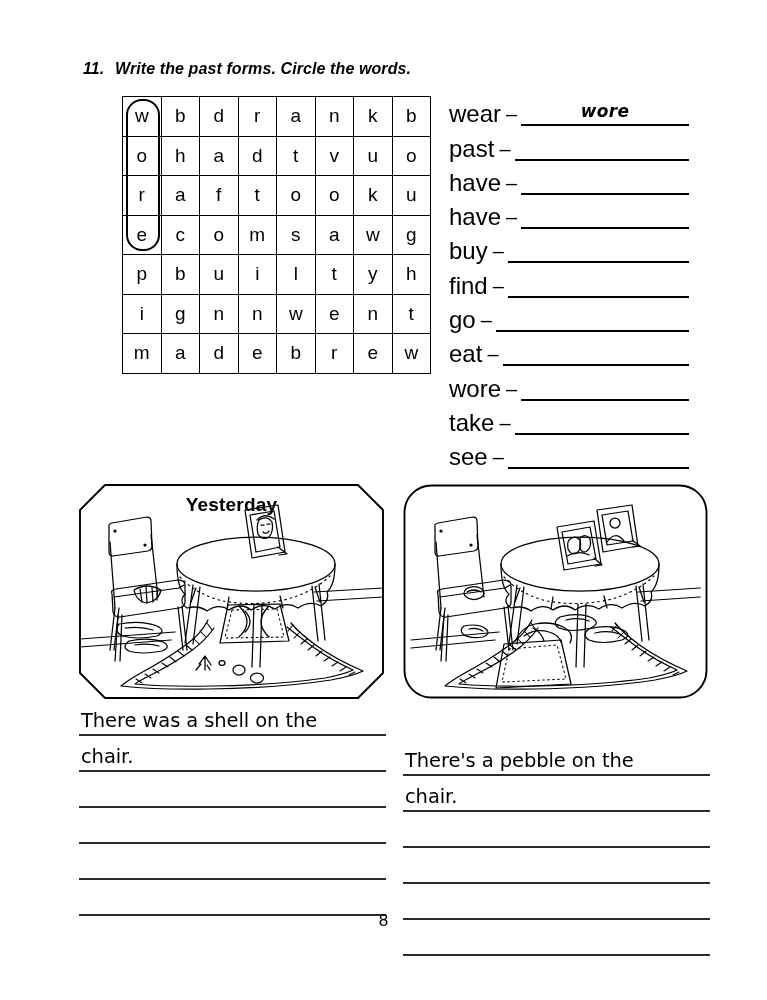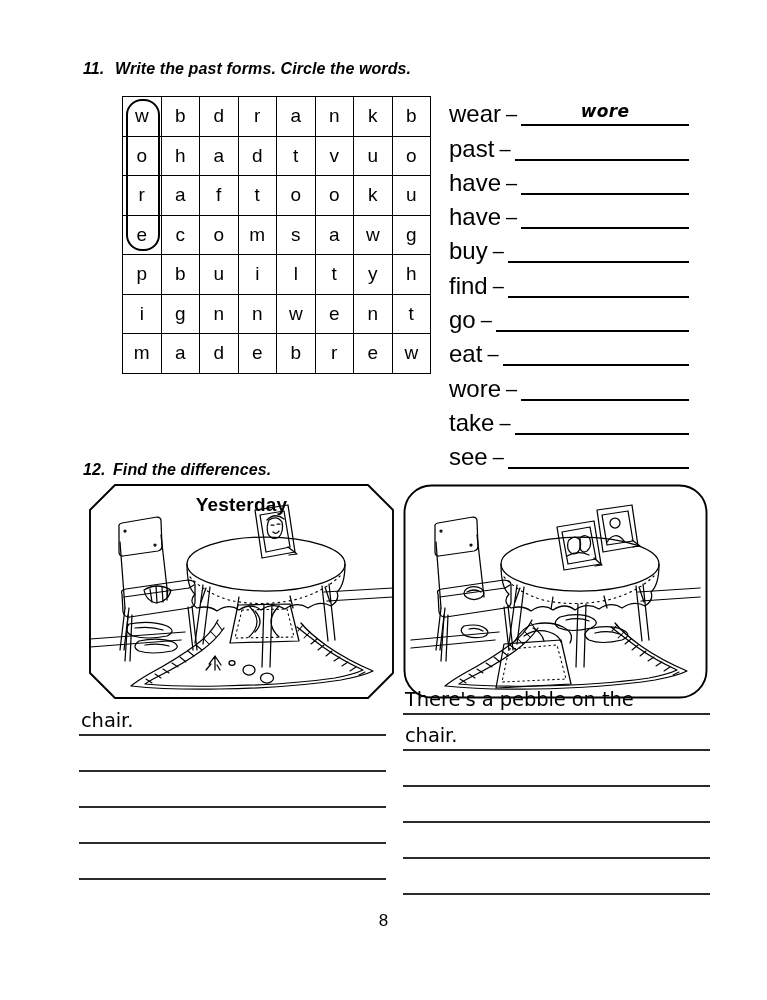--- a/index.html
+++ b/index.html
@@ -80,36 +80,36 @@
     font-family:"DejaVu Sans", sans-serif;
     font-size:17px;
     font-weight:bold;
     font-style:italic;
     line-height:23px;
     letter-spacing:.4px;
   }
 
   
   .panel{position:absolute;width:305px;height:215px;}
-  #panel-left{left:89px;top:484px;}
+  #panel-left{left:79px;top:484px;}
   #panel-right{left:403px;top:484px;}
   .panel svg{display:block;width:305px;height:215px;}
   .panel-title{
     position:absolute;
     top:10px;left:0;width:100%;
     text-align:center;
     font-size:19px;
     font-weight:bold;
     letter-spacing:.2px;
   }
 
   
   .ans-block{position:absolute;width:307px;}
   #ans-left{left:79px;top:700px;}
-  #ans-right{left:403px;top:679px;}
+  #ans-right{left:403px;top:740px;}
   .ans-line{
     height:34px;
     border-bottom:2.2px solid #2a2a2a;
     position:relative;
   }
   .ans-line .hand{
     position:absolute;
     left:2px;bottom:1px;
     font-family:"DejaVu Sans", sans-serif;
     font-size:19.5px;
@@ -264,23 +264,20 @@
         <span class="wl-dash">–</span>
         <span class="wl-blank"></span>
       </div>
       <div class="wl-row">
         <span class="wl-word">see</span>
         <span class="wl-dash">–</span>
         <span class="wl-blank"></span>
       </div>
     </div>
 
-  <div class="ex-head" id="ex12-head">
-    <span class="num">12.</span><span class="txt">Find the differences.</span>
-  </div>
 
   <div class="panel" id="panel-left">
     <svg viewBox="0 0 305 215" xmlns="http://www.w3.org/2000/svg">
       <g fill="none" stroke="#000" stroke-width="1.9" stroke-linejoin="round" stroke-linecap="round">
 
         <path d="M26 1 L279 1 L304 26 L304 189 L279 214 L26 214 L1 189 L1 26 Z"></path>
       </g>
       <g fill="none" stroke="#000" stroke-width="1.25" stroke-linejoin="round" stroke-linecap="round">
 
         <path d="M1 155 L96 148 M1 163 L92 156"></path>
@@ -450,20 +447,23 @@
                    M214 141 L209 147 M221 148 L215 154 M228 155 L222 160 M235 161 L229 166
                    M243 167 L237 172 M251 173 L245 177 M259 178 L253 182 M267 183 L261 187
                    M276 188 L270 191"></path>
         </g>
       </g>
     </svg>
   </div>
 
   <div class="ans-block" id="ans-left">
       <div class="ans-line">
+        <span class="hand">There was a shell on the</span>
+      </div>
+      <div class="ans-line">
         <span class="hand">chair.</span>
       </div>
       <div class="ans-line">
         <span class="hand"></span>
       </div>
       <div class="ans-line">
         <span class="hand"></span>
       </div>
       <div class="ans-line">
         <span class="hand"></span>

